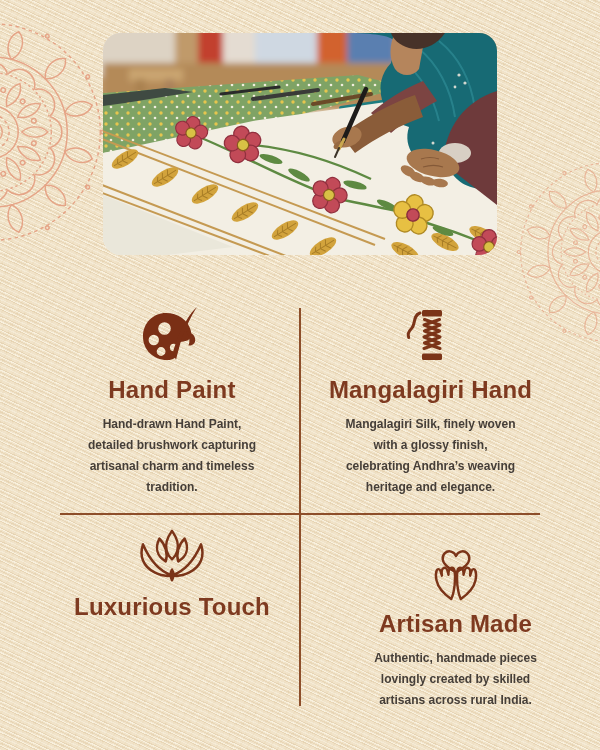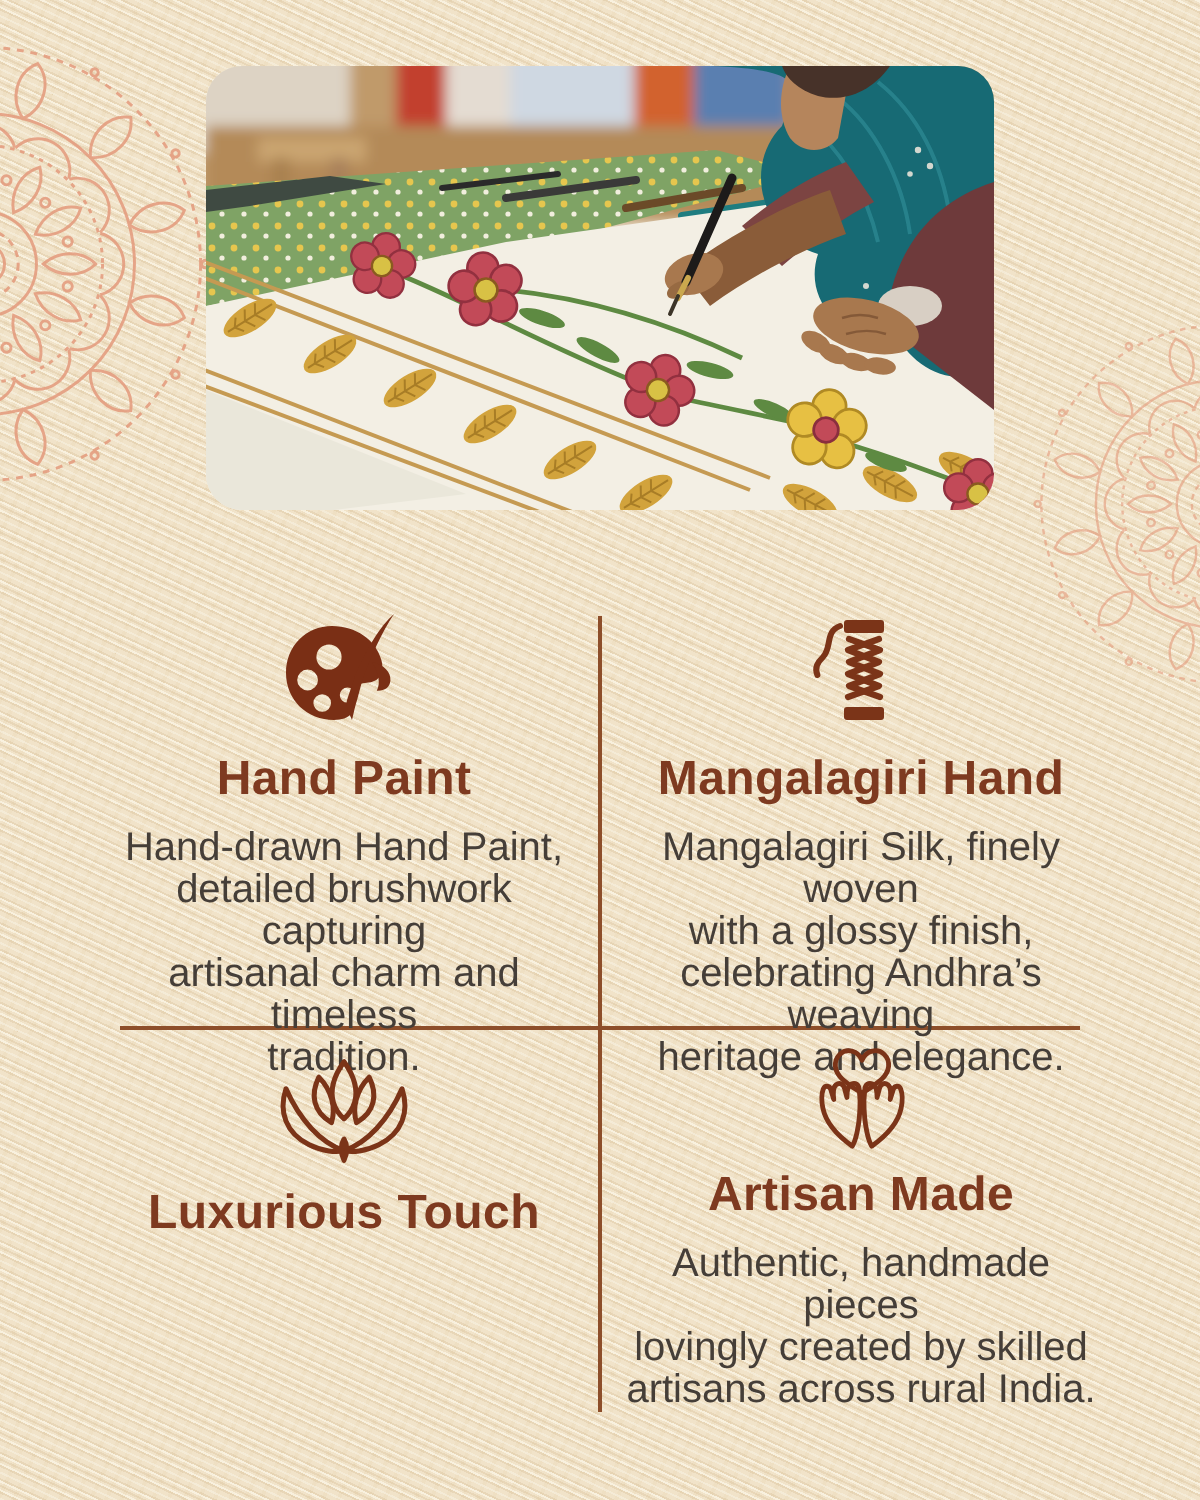--- a/index.html
+++ b/index.html
@@ -22,29 +22,29 @@
     position:absolute;left:103px;top:33px;width:394px;height:222px;
     border-radius:18px;overflow:hidden;background:#e9e2d2;
   }
   .photo svg{display:block;}
   .divider-v{position:absolute;left:299px;top:308px;width:2px;height:398px;background:#8d4e2a;}
   .divider-h{position:absolute;left:60px;top:513px;width:480px;height:2px;background:#8d4e2a;}
   .feature{position:absolute;text-align:center;}
   .f-q1{left:42px;top:300px;width:260px;}
   .f-q2{left:301px;top:300px;width:259px;}
   .f-q3{left:42px;top:525px;width:260px;}
-  .f-q4{left:301px;top:516px;width:259px;}
+  .f-q4{left:301px;top:542px;width:259px;padding-left:25px;}
   .icon-box{height:70px;display:flex;align-items:center;justify-content:center;}
   .row2 .icon-box{height:62px;}
   .feature h3{
     margin:6px 0 0 0;font-size:24px;font-weight:bold;color:#7e3a20;letter-spacing:.2px;
   }
   .feature p{
     margin:10px auto 0 auto;max-width:252px;
-    font-size:20px;line-height:21px;color:#453e38;white-space:pre-line;
+    font-size:12px;line-height:21px;color:#453e38;white-space:pre-line;font-weight:bold;
   }
 </style>
 </head>
 <body>
 
 <div class="canvas">
 
   <svg class="mandala mandala-tl mandala-gen" viewBox="-100 -100 200 200">
       <g fill="none" stroke="#e49a7c" stroke-width="1.3">
         <circle r="9"></circle>

